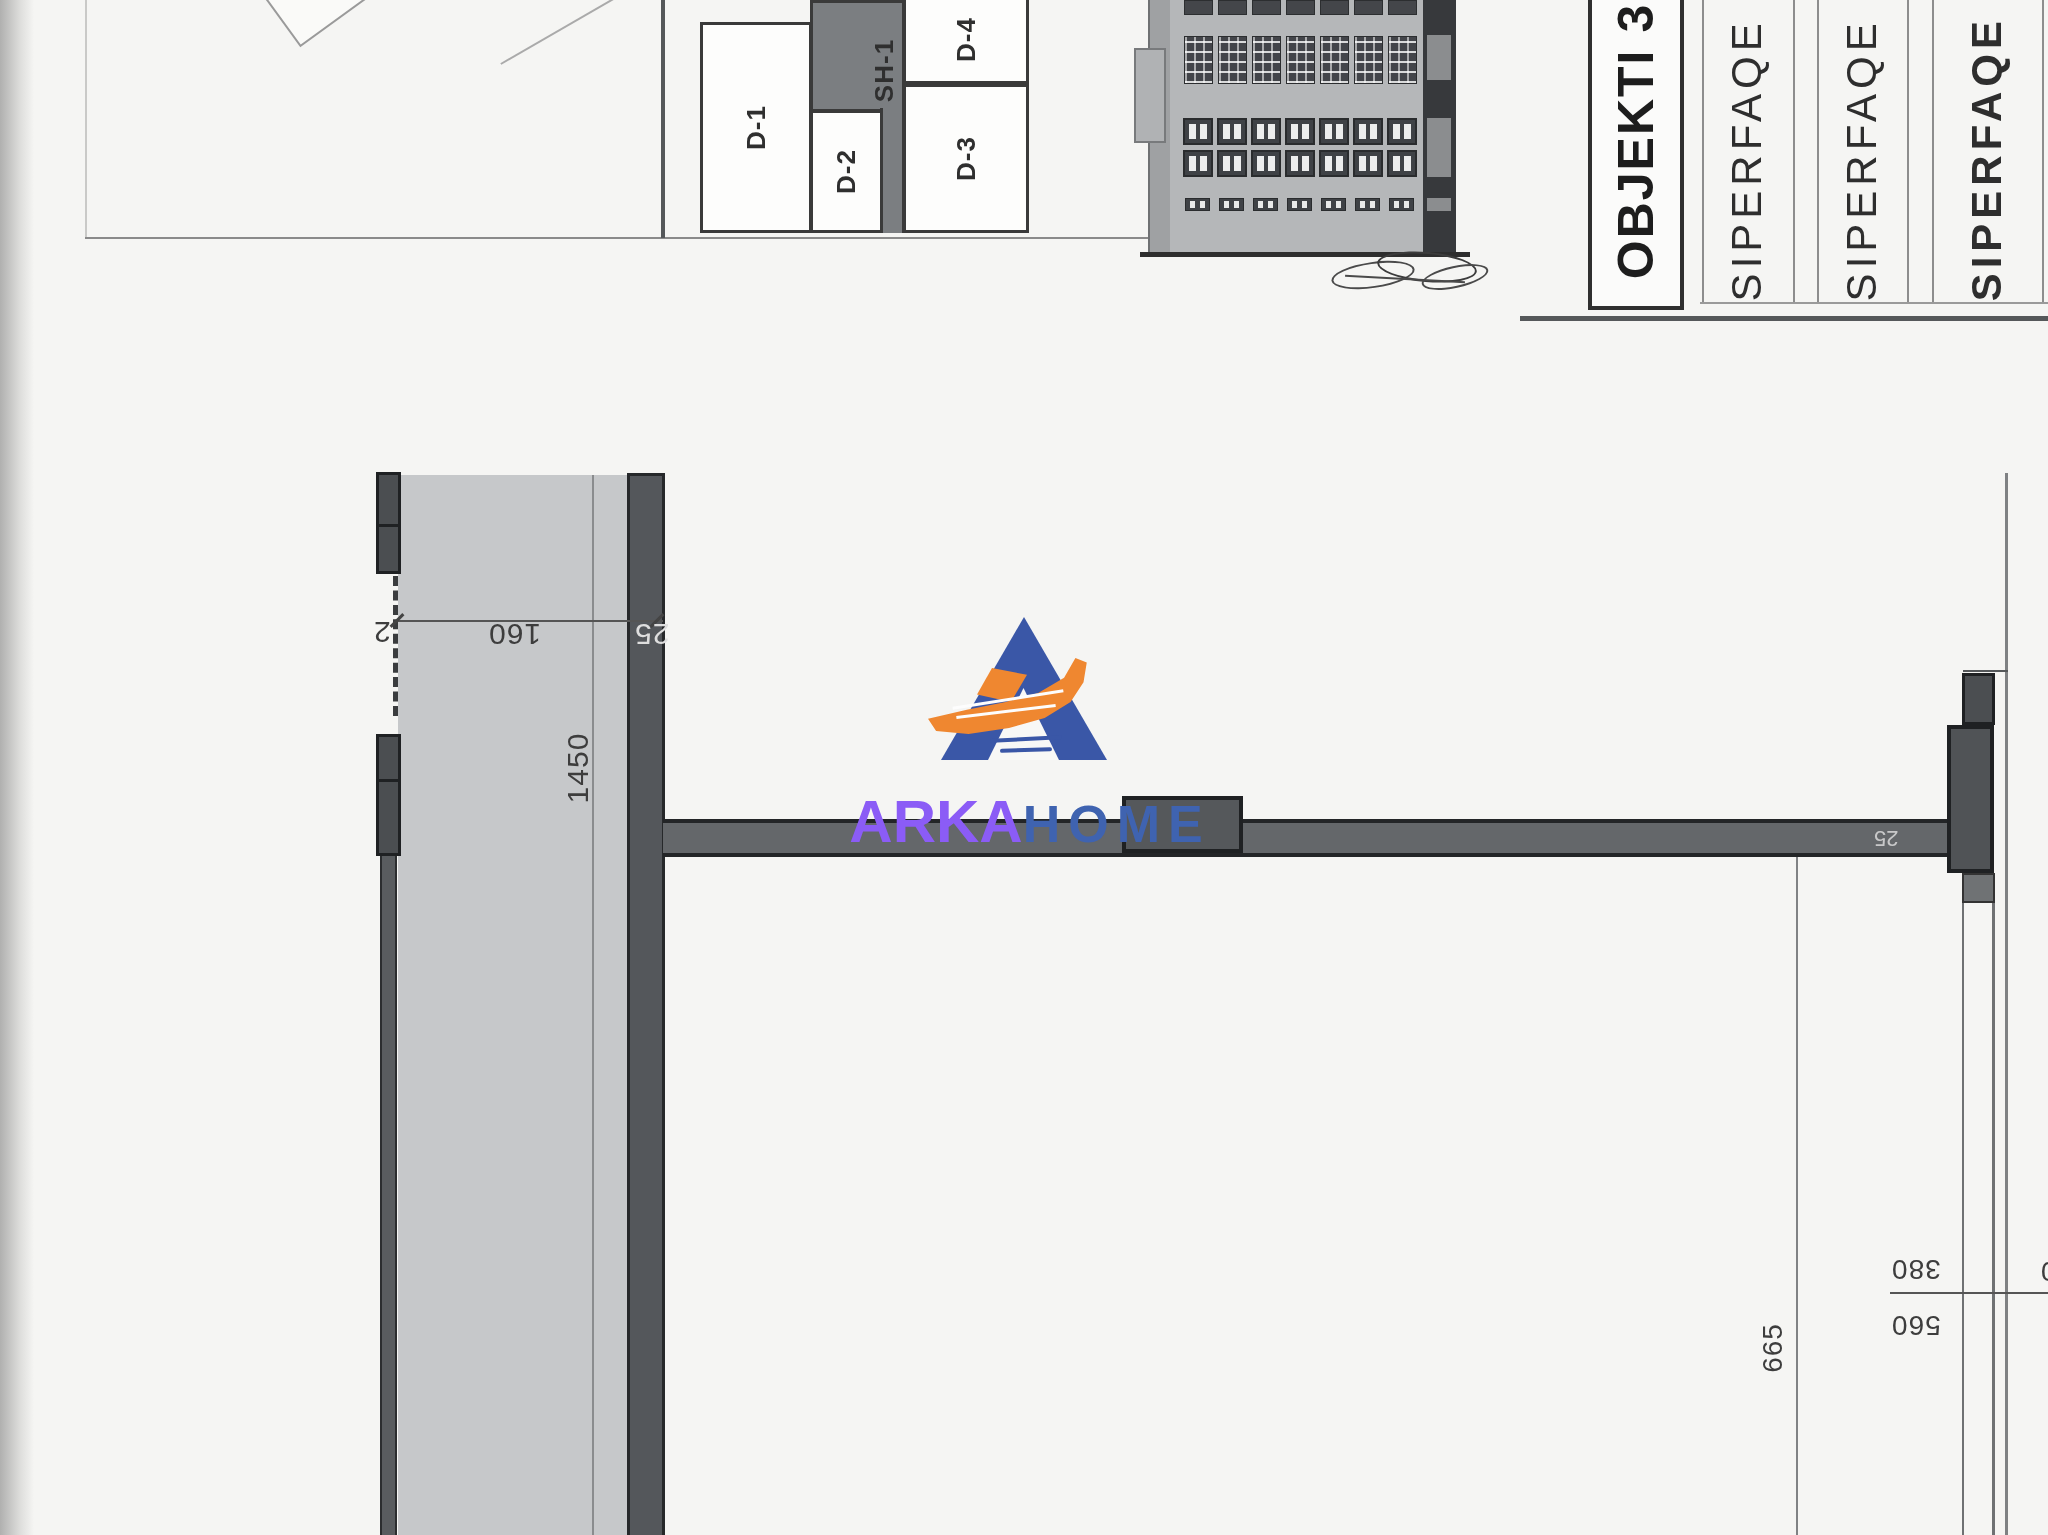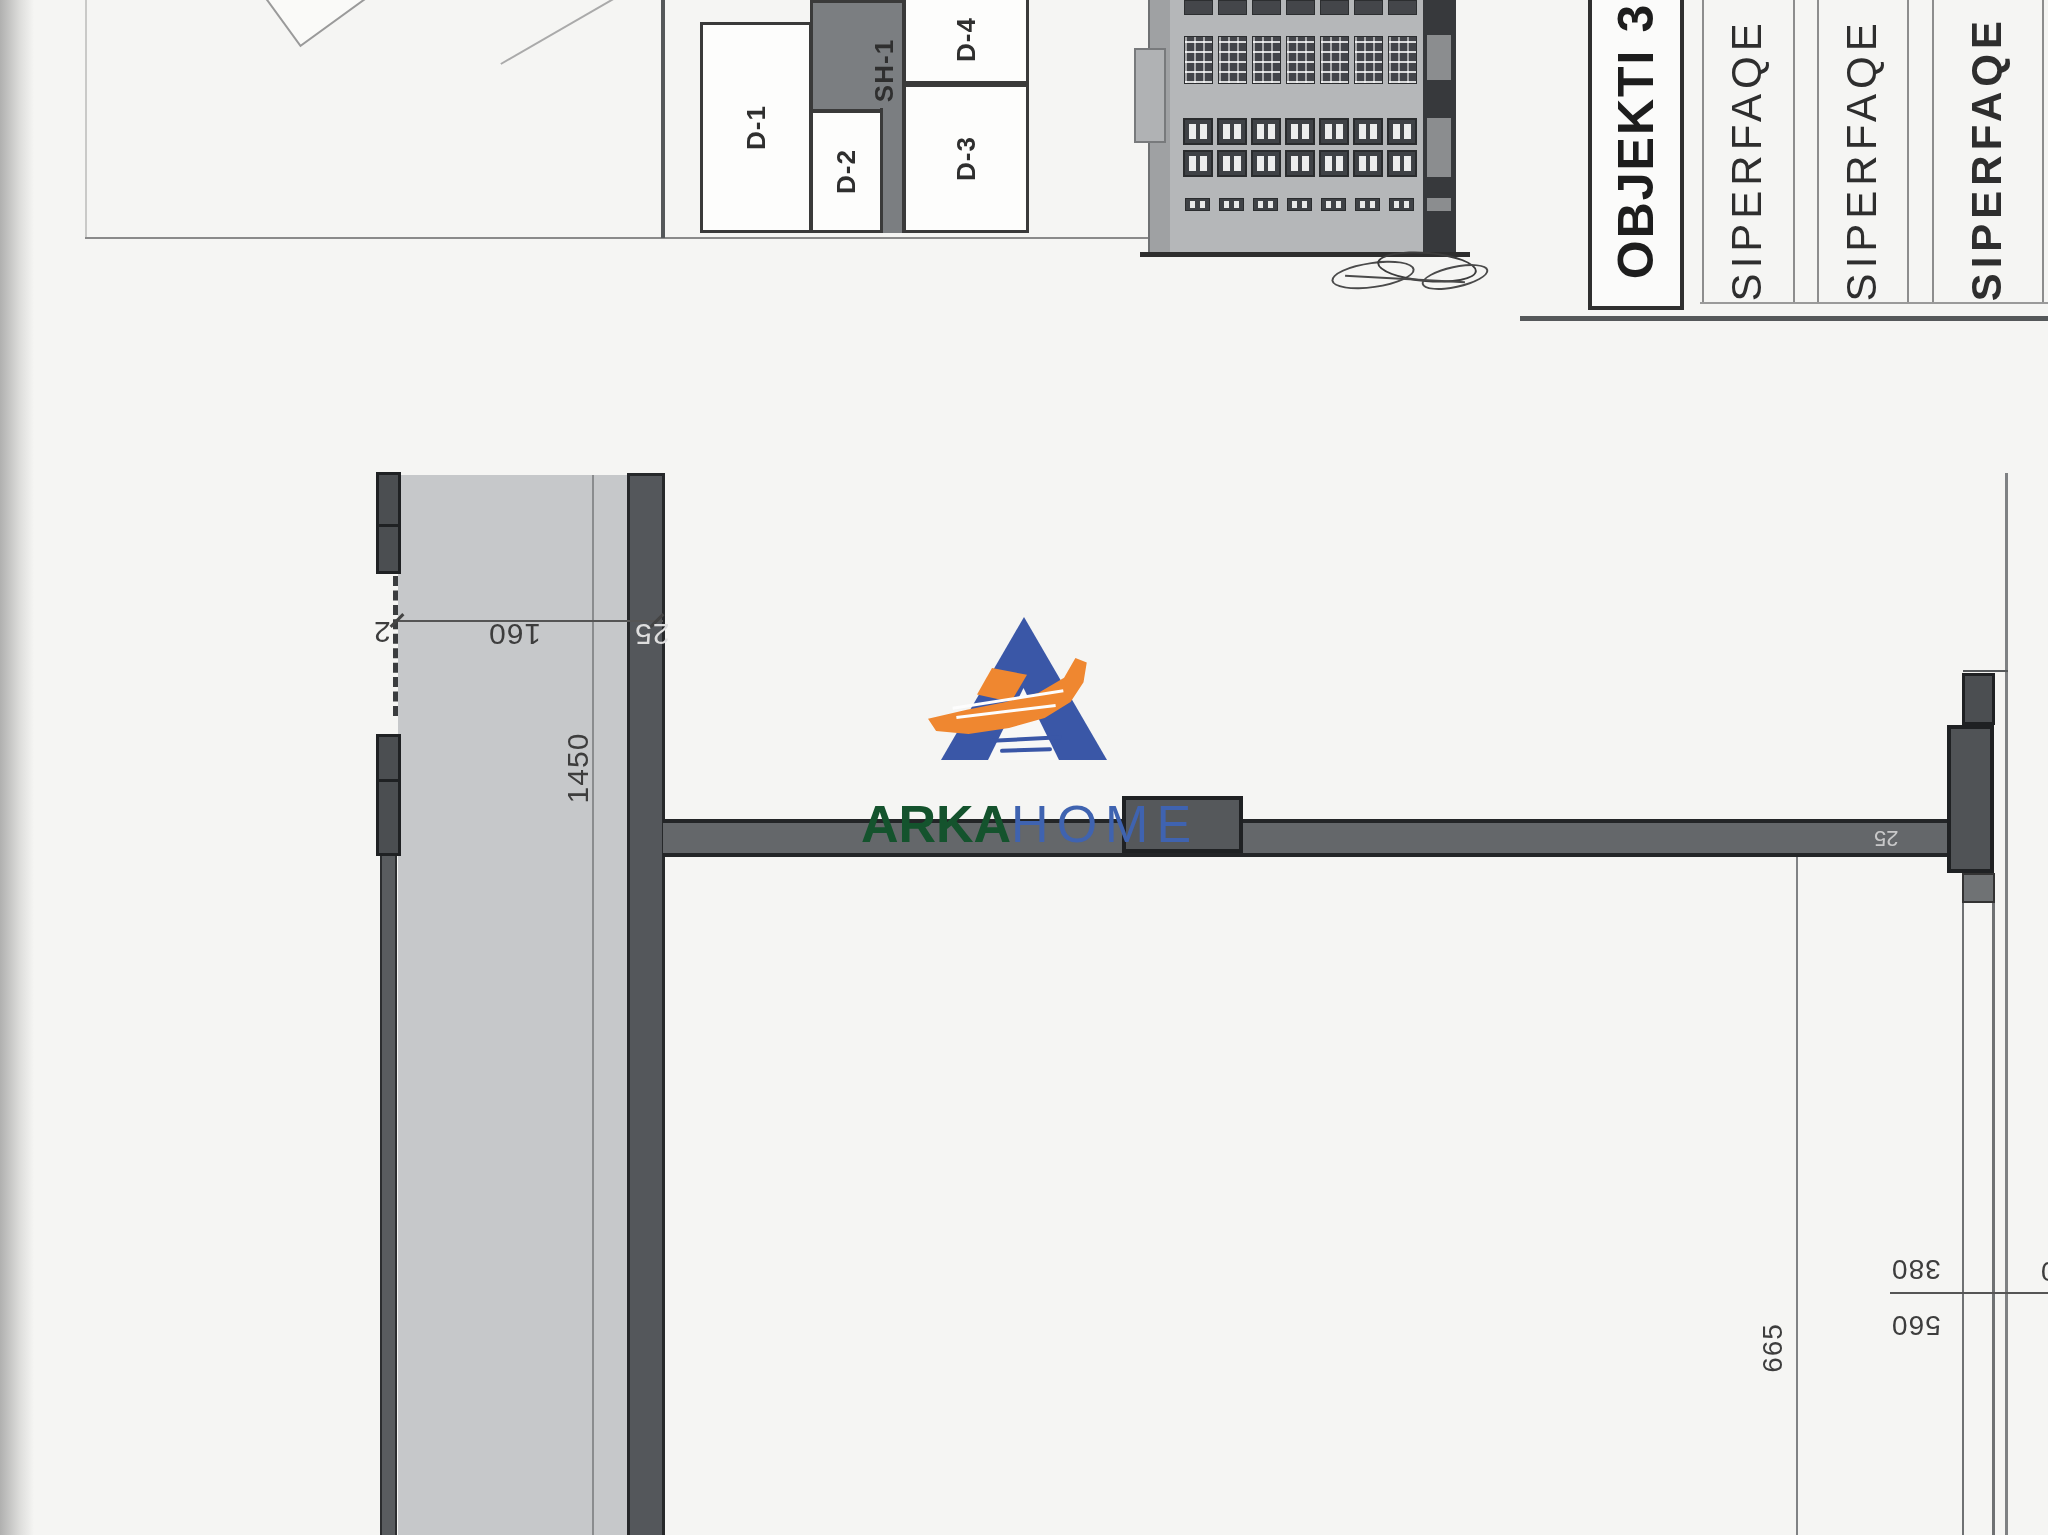--- a/index.html
+++ b/index.html
@@ -269,22 +269,22 @@
     <div class="a" style="left:137px;top:68px;width:50px;height:34px;background:#ef8730;clip-path:polygon(30% 0,100% 20%,68% 100%,0 78%);"></div>
     <div class="a" style="left:88px;top:58px;width:162px;height:76px;background:#ef8730;
                 clip-path:polygon(0 80%,24% 68%,48% 58%,68% 46%,84% 26%,91% 0,98% 6%,96% 32%,88% 58%,72% 79%,50% 92%,25% 100%,5% 96%);"></div>
     <div class="a" style="left:112px;top:98px;width:112px;height:3px;background:#fdfdfd;transform:rotate(-9deg);"></div>
     <div class="a" style="left:116px;top:110px;width:100px;height:3px;background:#fdfdfd;transform:rotate(-7deg);"></div>
 
     <div class="a" style="left:150px;top:137px;width:72px;height:4px;background:#3a57a7;border-radius:3px;transform:rotate(-3deg);"></div>
     <div class="a" style="left:160px;top:148px;width:52px;height:4px;background:#3a57a7;border-radius:3px;transform:rotate(-2deg);"></div>
 
     <div class="a" style="left:8px;top:178px;width:364px;height:54px;display:flex;align-items:baseline;justify-content:center;">
-      <span style="font-size:52px;font-weight:800;color:#14532d;letter-spacing:0;">ARKA</span>
-      <span style="font-size:52px;font-weight:400;color:#3f63b0;letter-spacing:8px;margin-top:16px;">HOME</span>
+      <span style="font-size:60px;font-weight:800;color:#8b5cf6;letter-spacing:0;">ARKA</span>
+      <span style="font-size:52px;font-weight:700;color:#3f63b0;letter-spacing:8px;margin-top:16px;">HOME</span>
     </div>
   </div>
 
   <div class="a ln" style="left:2005px;top:473px;width:3px;height:1062px;background:#7f8183;"></div>
   <div class="a ln" style="left:1963px;top:670px;width:45px;height:2px;background:#55585a;"></div>
   <div class="a darkblock" style="left:1962px;top:673px;width:33px;height:52px;"></div>
   <div class="a" style="left:1947px;top:725px;width:47px;height:148px;background:#505356;border:4px solid #1f2123;box-sizing:border-box;z-index:3;"></div>
   <div class="a" style="left:1962px;top:873px;width:33px;height:30px;background:#6f7274;border:2px solid #333;box-sizing:border-box;"></div>
   <div class="a ln" style="left:1962px;top:903px;width:2px;height:632px;background:#6f7173;"></div>
   <div class="a ln" style="left:1992px;top:903px;width:3px;height:632px;background:#6f7173;"></div>

